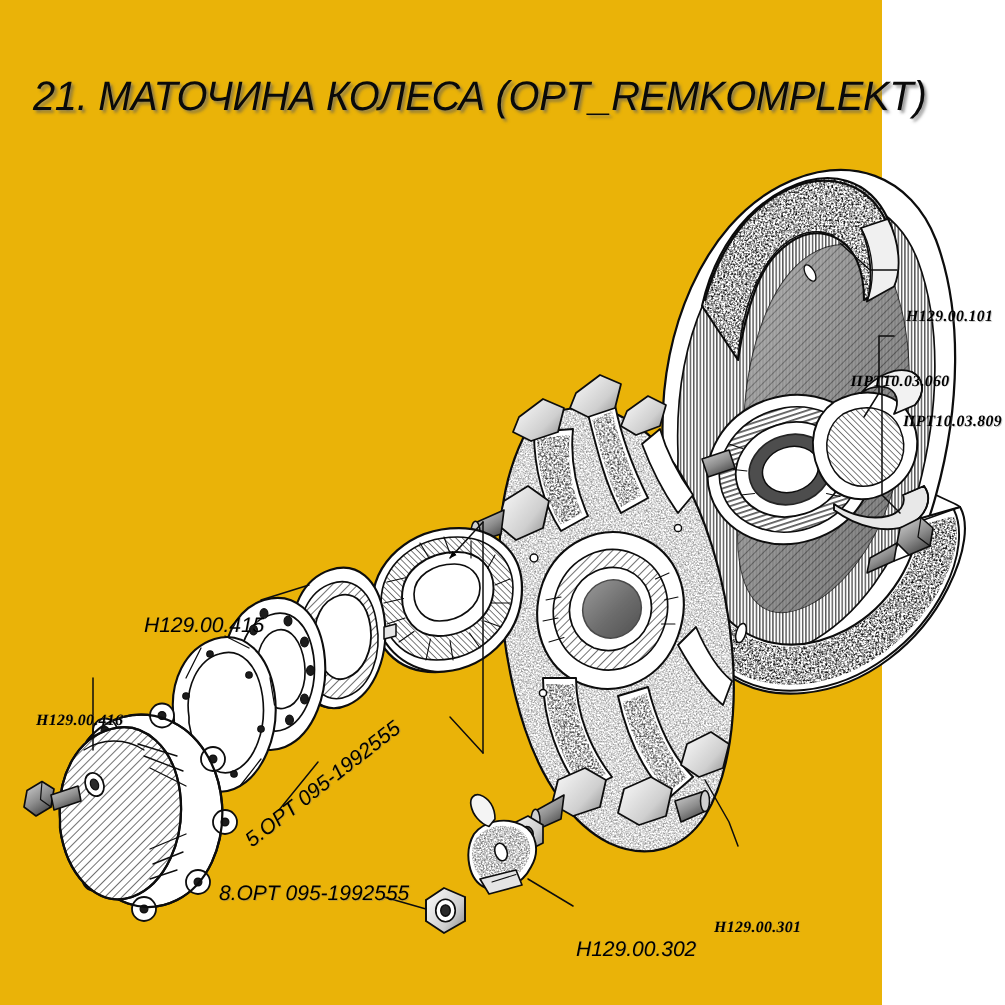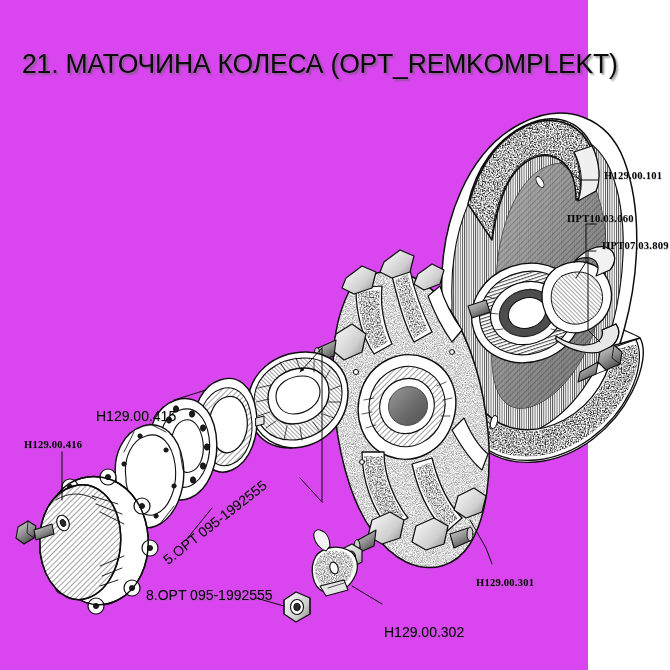--- a/index.html
+++ b/index.html
@@ -2,21 +2,21 @@
 <html><head>
 <meta charset="utf-8">
 <title>Wheel Hub Parts Diagram</title>
 <style>
   html,body{margin:0;padding:0;background:#fff;}
   body{
     width:670px;height:670px;overflow:hidden;position:relative;
     font-family:"Liberation Sans",sans-serif;
     -webkit-font-smoothing:antialiased;
   }
-  #page{position:relative;width:588px;height:670px;background:#d946ef;}
+  #page{position:relative;width:588px;height:670px;background:#eab308;font-style:italic;}
 
   
   #title-bar{
     position:absolute;left:0;top:48px;width:670px;height:40px;
   }
   #page-title{
     position:absolute;left:22px;top:0;
     font-family:"Liberation Sans",sans-serif;
     font-size:27.5px;font-weight:400;letter-spacing:-0.2px;
     color:#0a0a0a;white-space:nowrap;
@@ -28,21 +28,21 @@
   #drawing{position:absolute;left:0;top:0;width:670px;height:670px;}
   #drawing svg{display:block;}
 
   
   .callout{
     position:absolute;white-space:nowrap;color:#000;
     text-shadow:0.6px 0.6px 0 rgba(120,120,120,0.35);
   }
   .cl-serif{
     font-family:"Liberation Serif",serif;
-    font-size:10.5px;font-weight:700;letter-spacing:0.25px;
+    font-size:10.5px;font-weight:700;letter-spacing:0.25px;margin-top:36px;
   }
   .cl-sans{
     font-family:"Liberation Sans",sans-serif;
     font-size:14px;font-weight:400;letter-spacing:0px;
   }
   .cl-rot{
     transform-origin:left top;
   }
 </style>
 </head>
@@ -519,21 +519,21 @@
     </g>
   </svg>
   </div>
 
   <div>
 
     <div class="callout cl-serif" style="left:604px;top:170px;">H129.00.101</div>
 
     <div class="callout cl-serif" style="left:567px;top:213px;">ПРТ10.03.060</div>
 
-    <div class="callout cl-serif" style="left:602px;top:240px;">ПРТ07.03.809</div>
+    <div class="callout cl-serif" style="left:602px;top:240px;">ПРТ10.03.809</div>
 
     <div class="callout cl-sans" style="left:96px;top:408px;">H129.00.415</div>
 
     <div class="callout cl-serif" style="left:24px;top:439px;">H129.00.416</div>
 
     <div class="callout cl-sans cl-rot" style="left:160px;top:555px;transform:rotate(-38deg);">5.OPT 095-1992555</div>
 
     <div class="callout cl-sans" style="left:146px;top:587px;">8.OPT 095-1992555</div>
 
     <div class="callout cl-serif" style="left:476px;top:577px;">H129.00.301</div>

